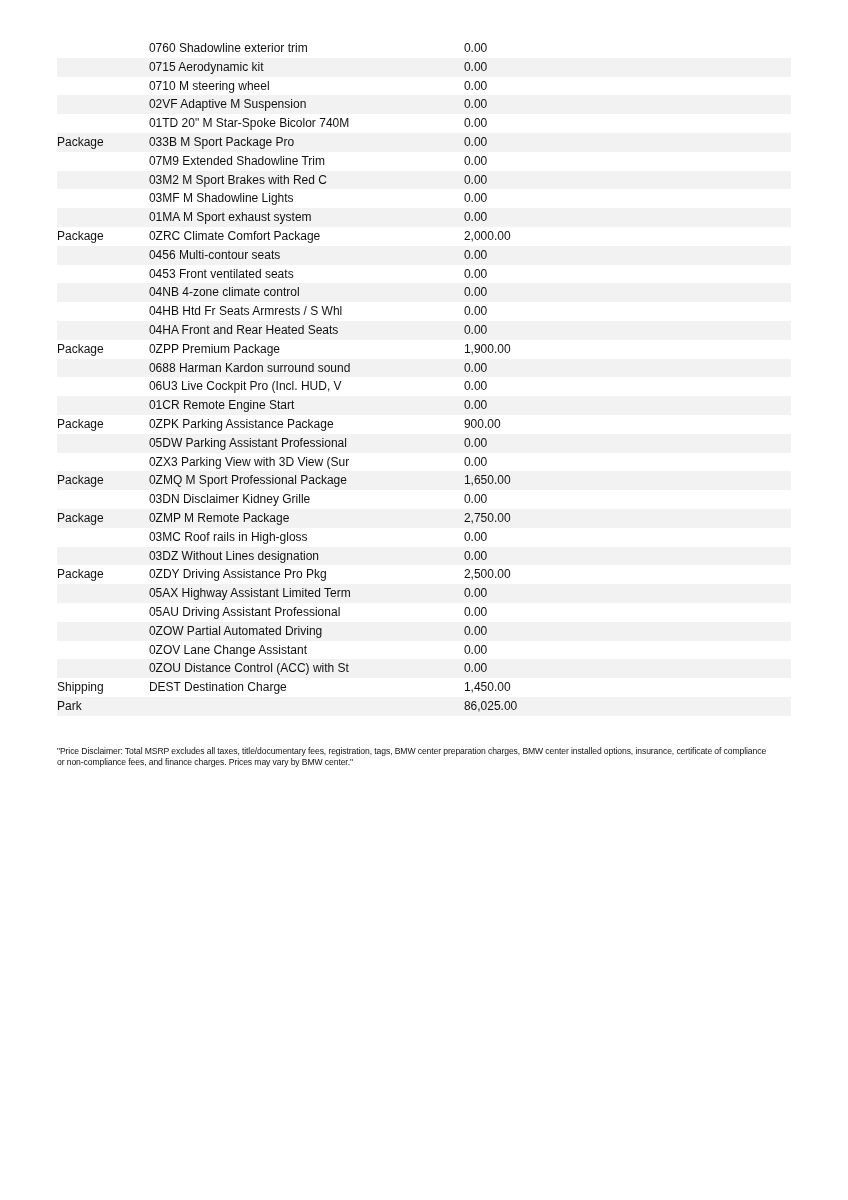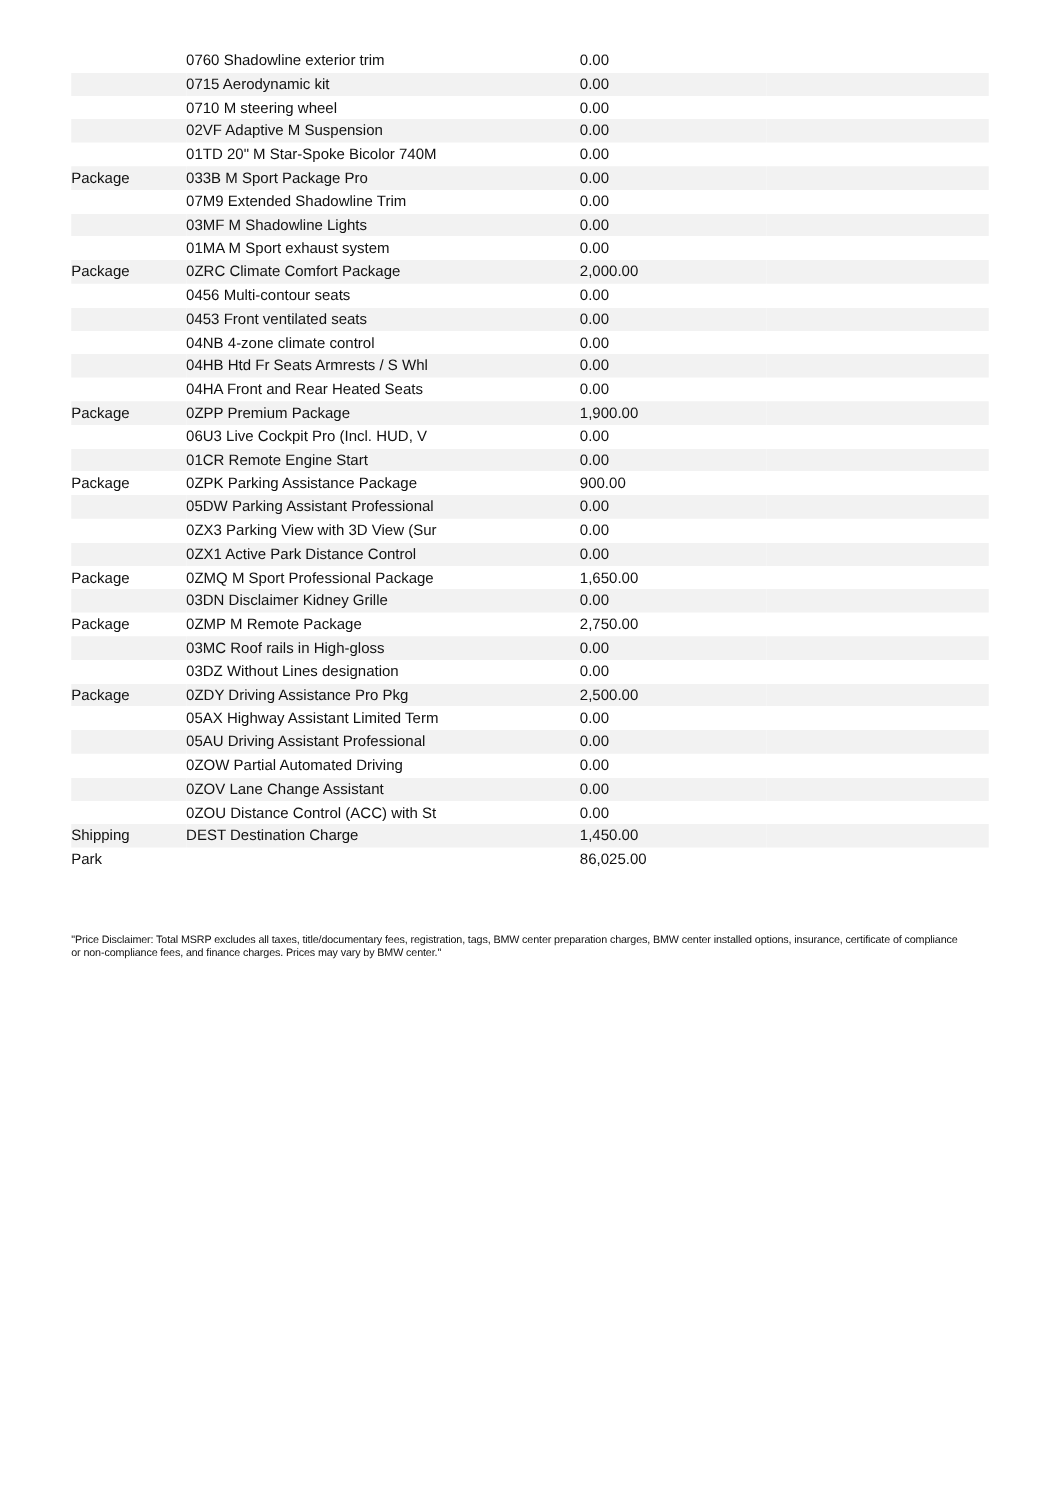--- a/index.html
+++ b/index.html
@@ -100,20 +100,26 @@
       <td class="spacer"></td>
     </tr>
         <tr>
       <td class="cat"></td>
       <td class="item">07M9 Extended Shadowline Trim</td>
       <td class="price">0.00</td>
       <td class="spacer"></td>
     </tr>
         <tr>
       <td class="cat"></td>
+      <td class="item">03M2 M Sport Brakes with Red C</td>
+      <td class="price">0.00</td>
+      <td class="spacer"></td>
+    </tr>
+        <tr>
+      <td class="cat"></td>
       <td class="item">03MF M Shadowline Lights</td>
       <td class="price">0.00</td>
       <td class="spacer"></td>
     </tr>
         <tr>
       <td class="cat"></td>
       <td class="item">01MA M Sport exhaust system</td>
       <td class="price">0.00</td>
       <td class="spacer"></td>
     </tr>
@@ -154,20 +160,26 @@
       <td class="spacer"></td>
     </tr>
         <tr>
       <td class="cat">Package</td>
       <td class="item">0ZPP Premium Package</td>
       <td class="price">1,900.00</td>
       <td class="spacer"></td>
     </tr>
         <tr>
       <td class="cat"></td>
+      <td class="item">0688 Harman Kardon surround sound</td>
+      <td class="price">0.00</td>
+      <td class="spacer"></td>
+    </tr>
+        <tr>
+      <td class="cat"></td>
       <td class="item">06U3 Live Cockpit Pro (Incl. HUD, V</td>
       <td class="price">0.00</td>
       <td class="spacer"></td>
     </tr>
         <tr>
       <td class="cat"></td>
       <td class="item">01CR Remote Engine Start</td>
       <td class="price">0.00</td>
       <td class="spacer"></td>
     </tr>
@@ -179,26 +191,20 @@
     </tr>
         <tr>
       <td class="cat"></td>
       <td class="item">05DW Parking Assistant Professional</td>
       <td class="price">0.00</td>
       <td class="spacer"></td>
     </tr>
         <tr>
       <td class="cat"></td>
       <td class="item">0ZX3 Parking View with 3D View (Sur</td>
-      <td class="price">0.00</td>
-      <td class="spacer"></td>
-    </tr>
-        <tr>
-      <td class="cat"></td>
-      <td class="item">0ZX1 Active Park Distance Control</td>
       <td class="price">0.00</td>
       <td class="spacer"></td>
     </tr>
         <tr>
       <td class="cat">Package</td>
       <td class="item">0ZMQ M Sport Professional Package</td>
       <td class="price">1,650.00</td>
       <td class="spacer"></td>
     </tr>
         <tr>

